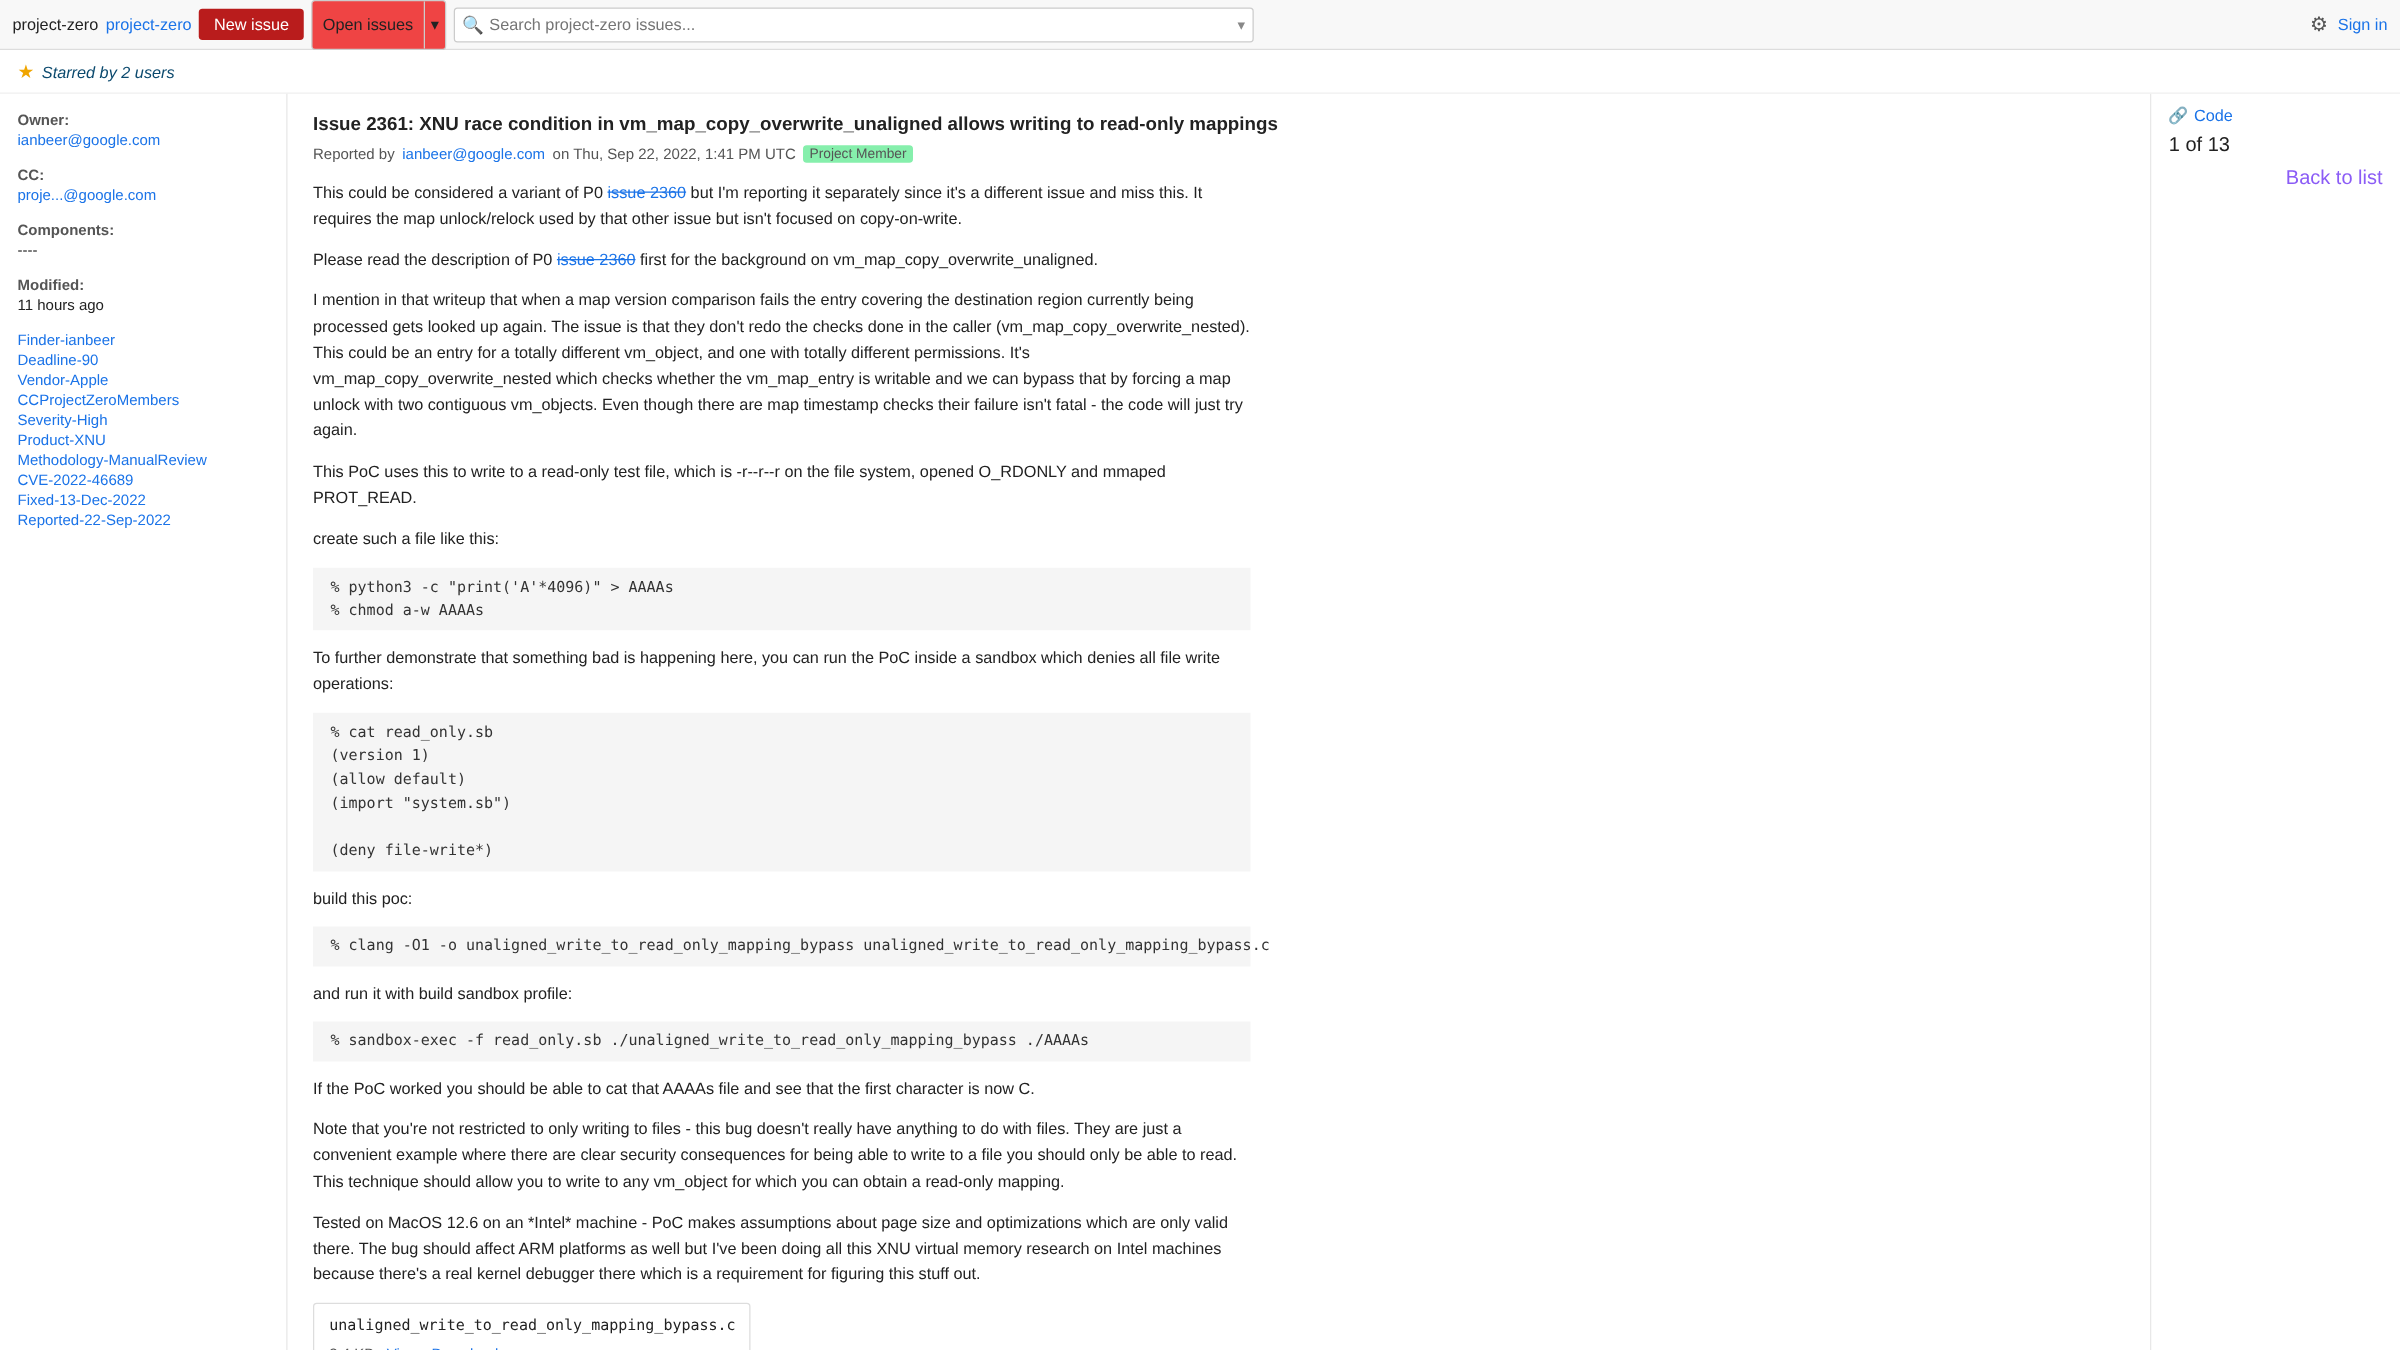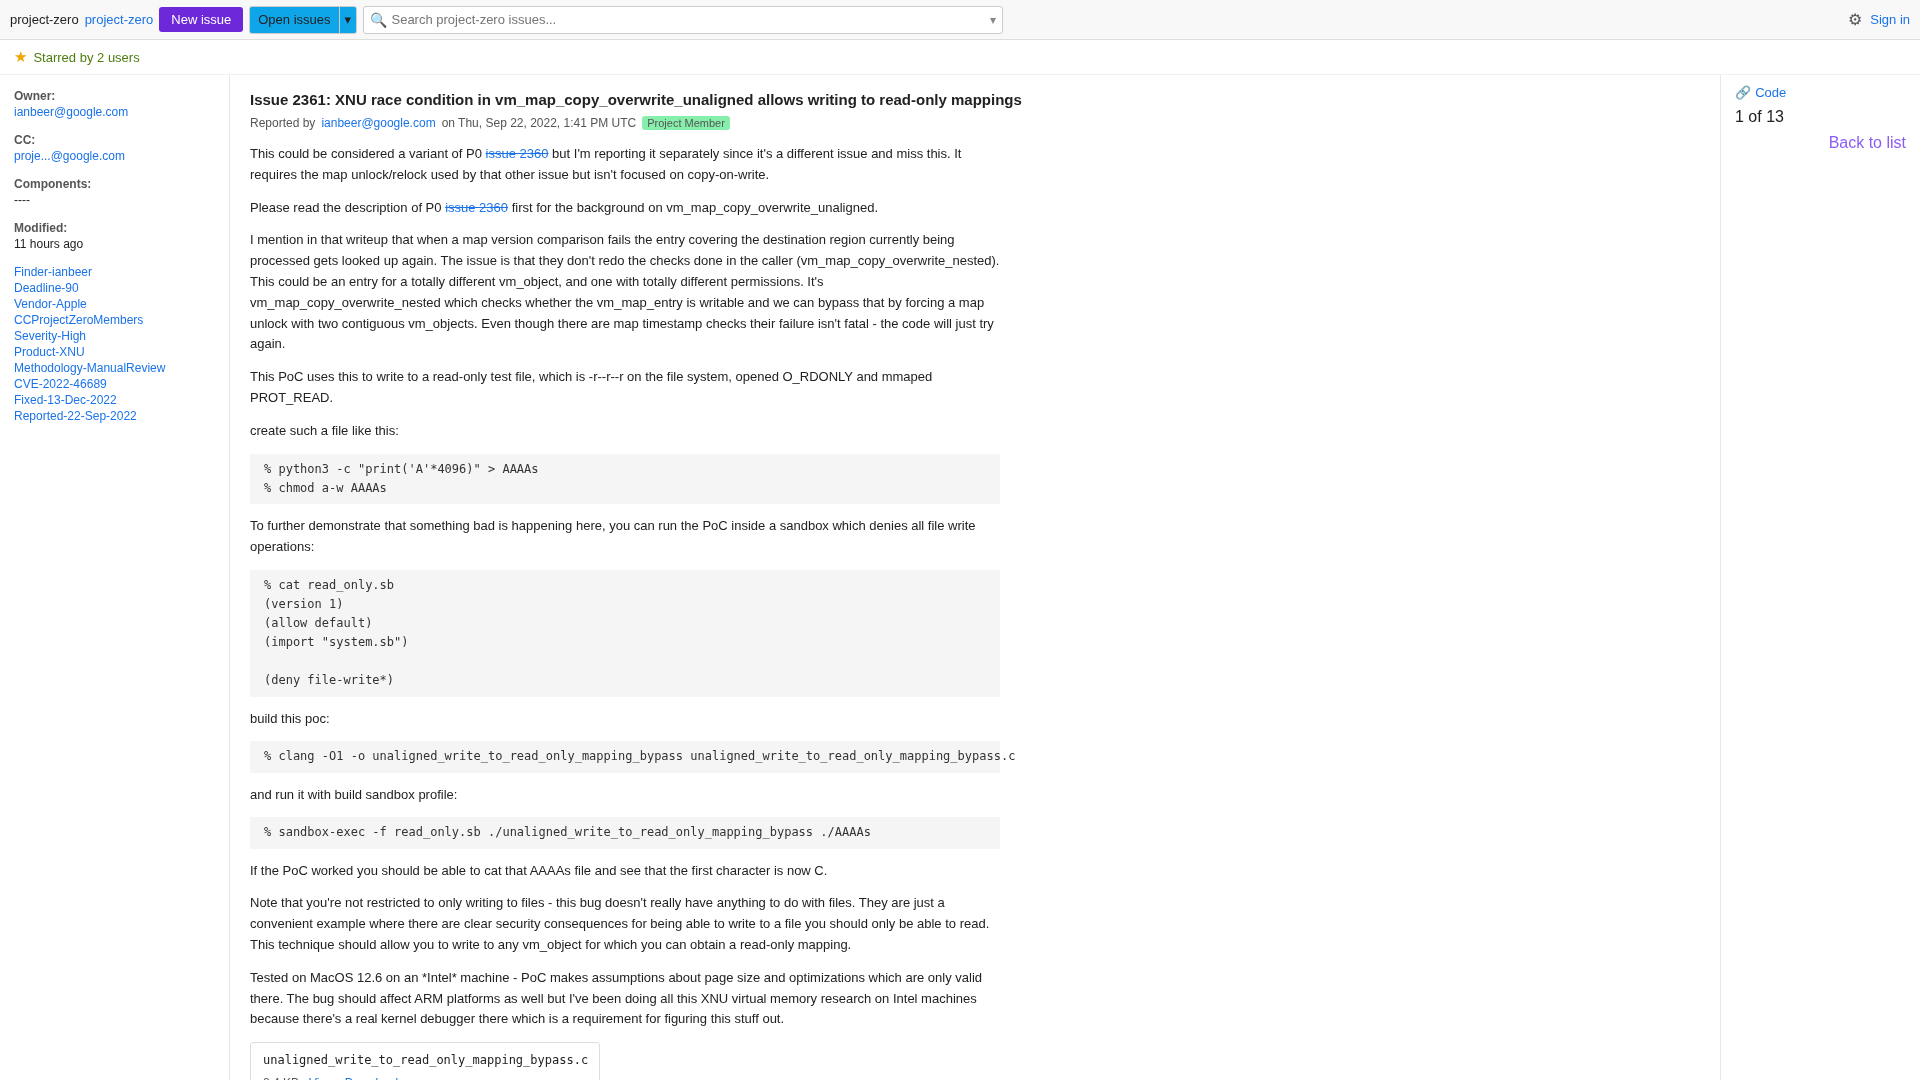--- a/index.html
+++ b/index.html
@@ -20,35 +20,35 @@
       align-items: center;
       gap: 6px;
       flex: 1;
     }
     .project-link {
       color: #1a73e8;
       text-decoration: none;
       font-size: 13px;
     }
     .new-issue-btn {
-      background: #6d28d9;
+      background: #b91c1c;
       color: #fff;
       border: none;
       border-radius: 3px;
       padding: 5px 12px;
       font-size: 13px;
       cursor: pointer;
     }
     .issues-dropdown {
       display: flex;
       align-items: center;
       border: 1px solid #ccc;
       border-radius: 3px;
-      background: #0ea5e9;
-      height: 28px;
+      background: #ef4444;
+      height: 40px;
       overflow: hidden;
     }
     .issues-dropdown-label {
       padding: 0 8px;
       font-size: 13px;
       line-height: 28px;
     }
     .issues-dropdown-arrow {
       border-left: 1px solid #ccc;
       padding: 0 5px;
@@ -91,21 +91,21 @@
 
     
     .starred-bar {
       display: flex;
       align-items: center;
       padding: 8px 14px;
       gap: 6px;
       border-bottom: 1px solid #f0f0f0;
     }
     .star-icon { color: #f0a500; font-size: 15px; }
-    .starred-text { font-size: 13px; color: #4d7c0f; }
+    .starred-text { font-size: 13px; color: #0c4a6e; font-style: italic; }
 
     
     .main-layout {
       display: flex;
       height: calc(100vh - 75px);
     }
 
     
     .sidebar {
       width: 230px;

